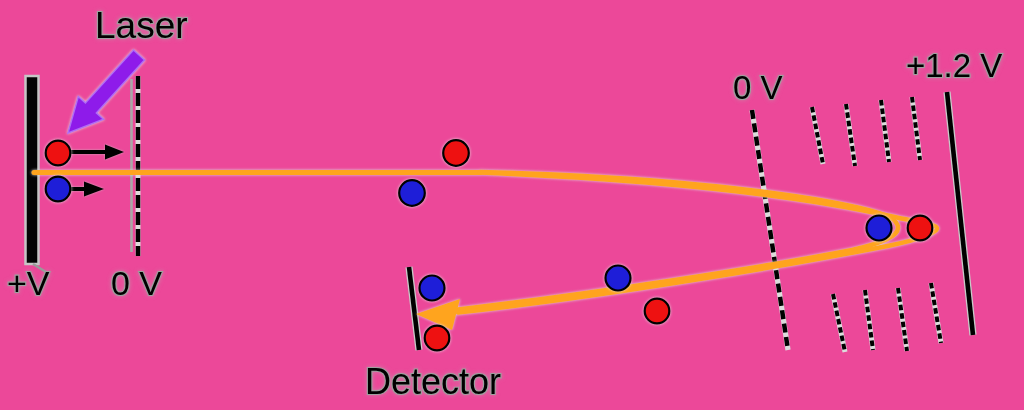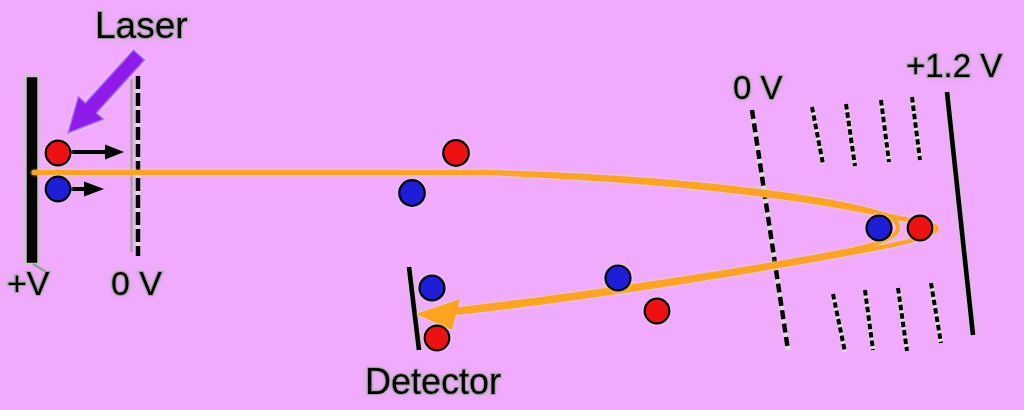--- a/index.html
+++ b/index.html
@@ -1,16 +1,16 @@
 <!DOCTYPE html>
 <html><head>
 <meta charset="utf-8">
 <style>
   html,body{margin:0;padding:0;background:#000;}
-  .stage{position:relative;width:1024px;height:410px;background:#f0abfc;overflow:hidden;}
+  .stage{position:relative;width:1024px;height:410px;background:#ec4899;overflow:hidden;}
   svg{display:block;}
   .lbl{
     font-family:"Liberation Sans", sans-serif;
     fill:#000;
     stroke:#9f9f9f;
     stroke-width:2.2px;
     paint-order:stroke;
     filter:drop-shadow(0 0 2px rgba(175,175,175,0.55));
   }
   .halo{filter:drop-shadow(0 0 1.6px rgba(225,225,225,0.95));}

